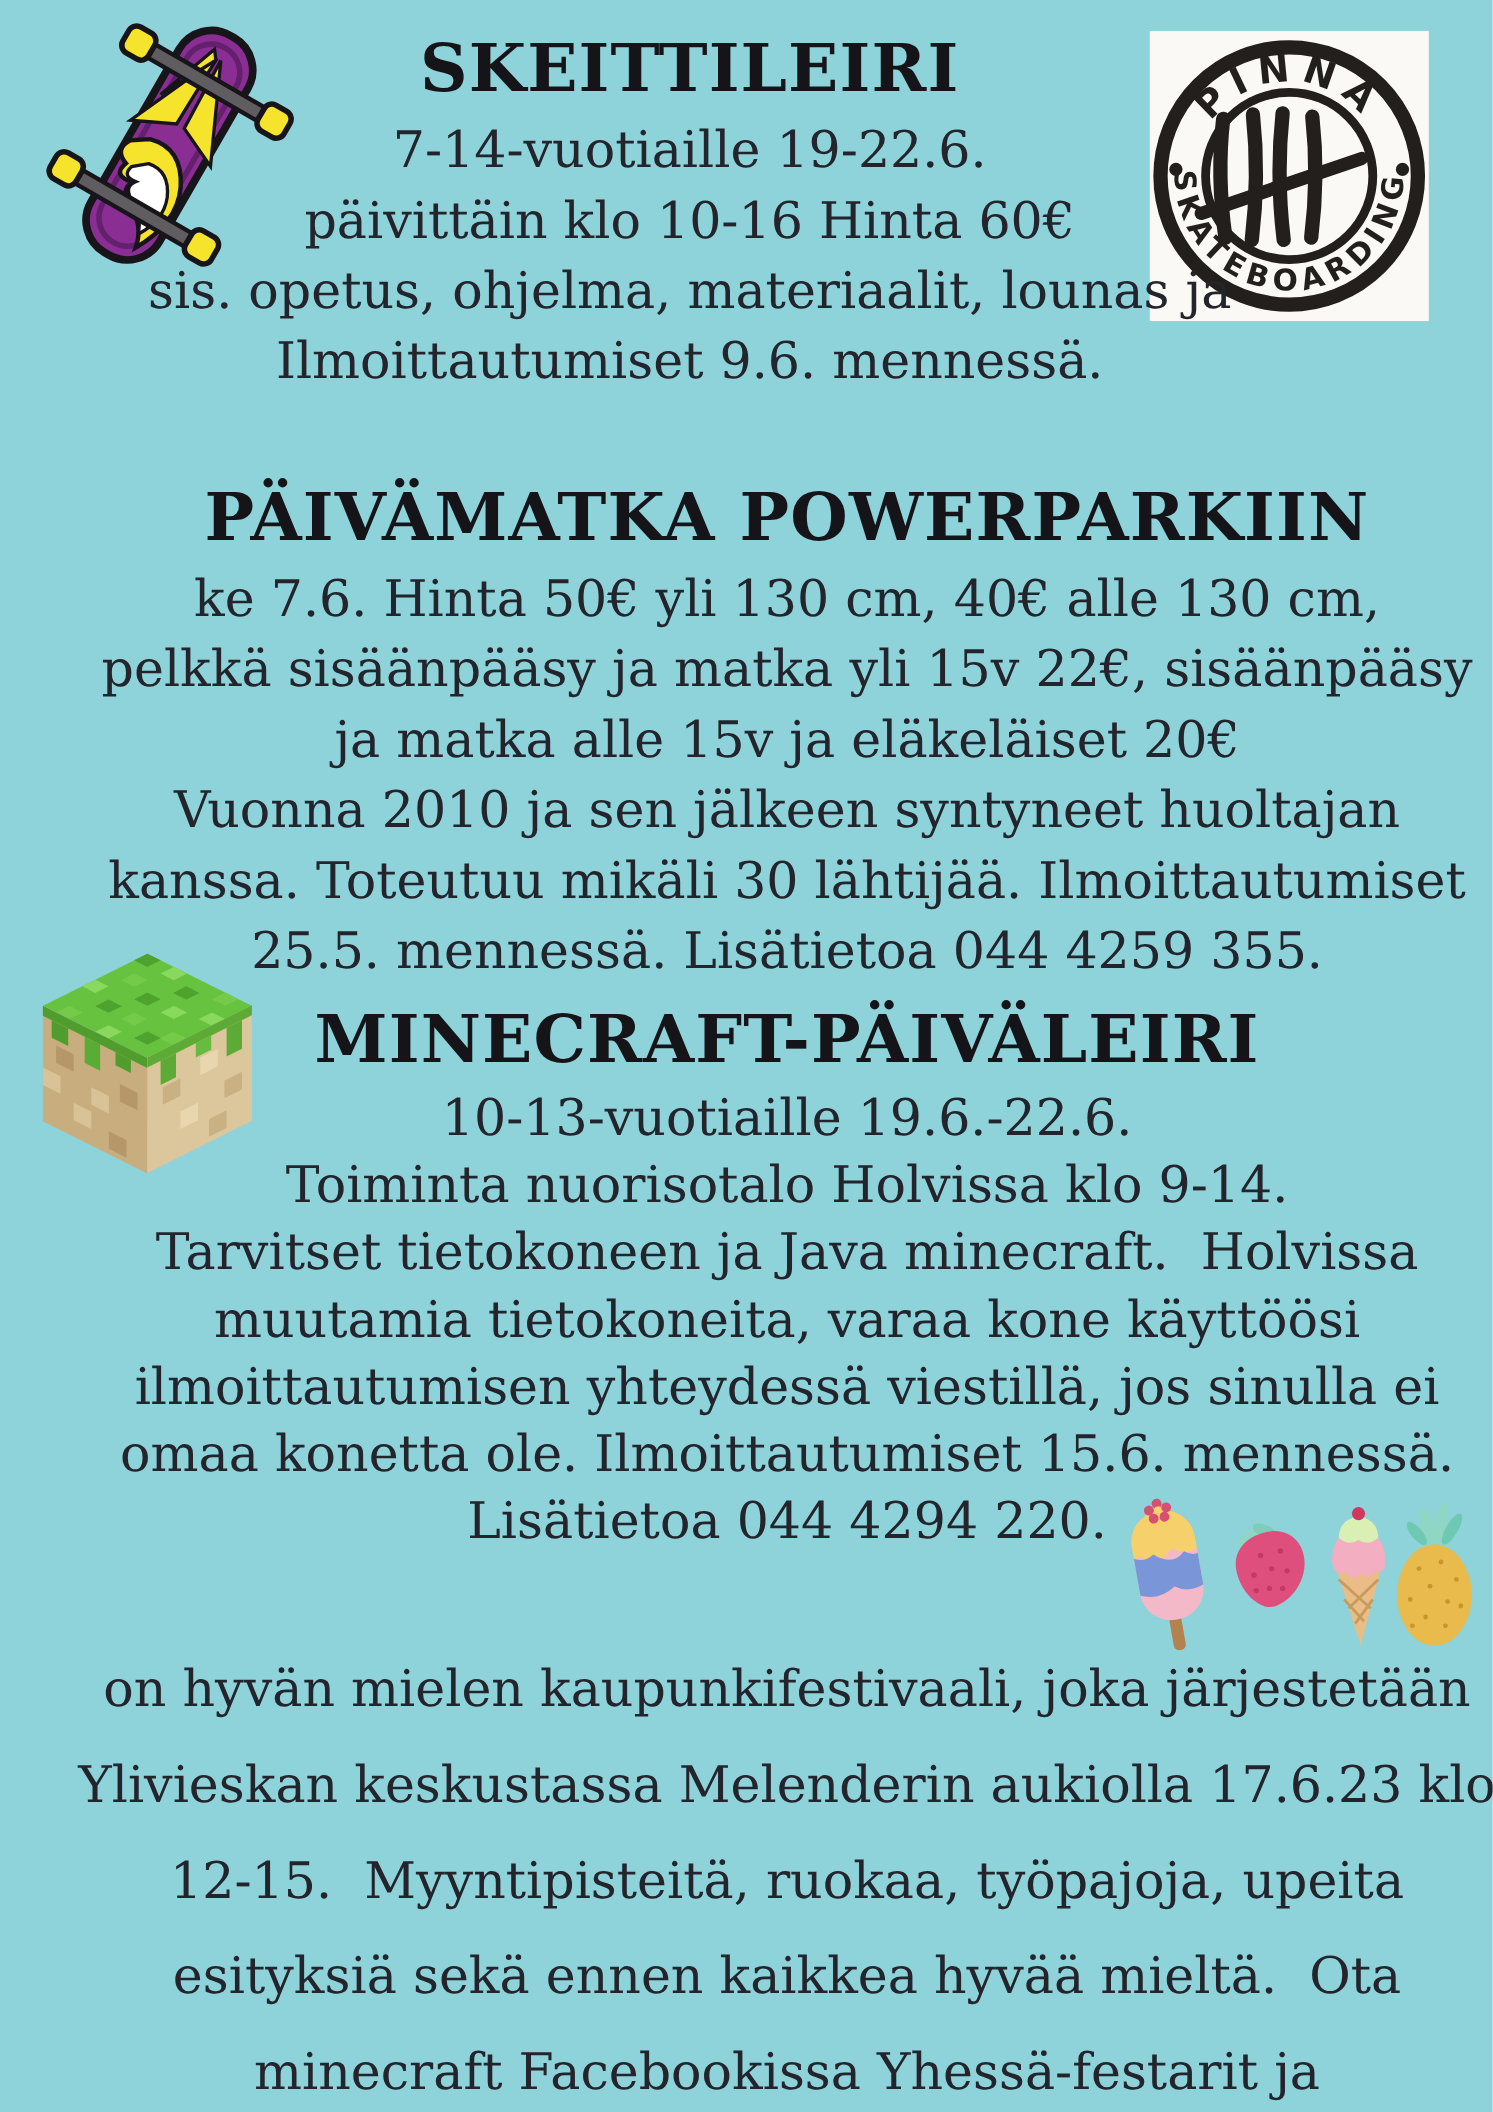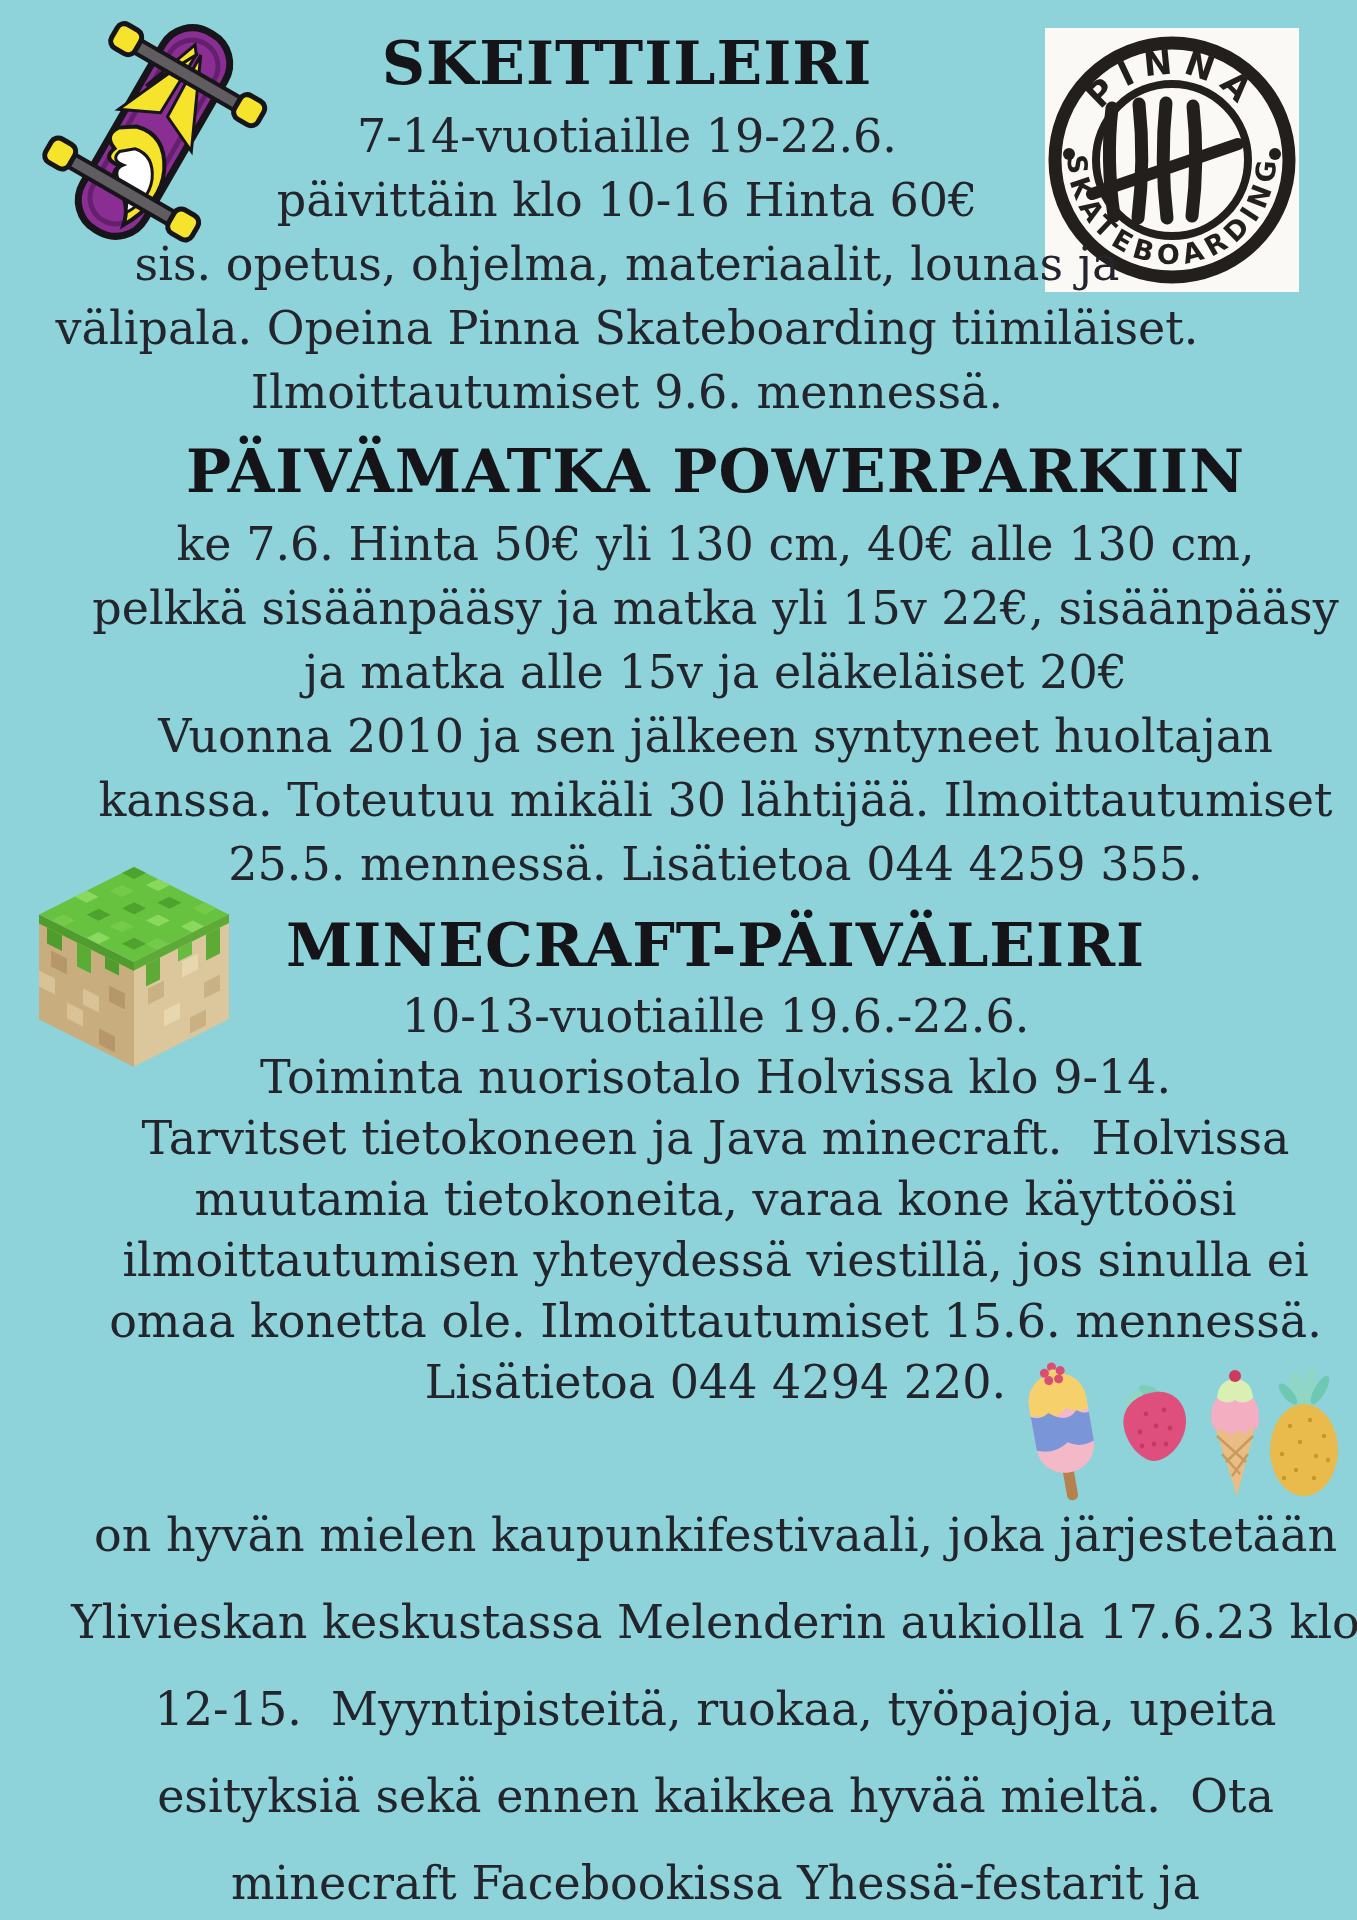--- a/index.html
+++ b/index.html
@@ -96,21 +96,20 @@
       <textPath href="#arcBottom" startOffset="50%" text-anchor="middle">SKATEBOARDING</textPath>
     </text>
   </svg>
 
   <section class="sec narrow s1" style="top:30px">
     <h1 class="sec-title">SKEITTILEIRI</h1>
     <div class="lines">
         <div class="body-line">7-14-vuotiaille 19-22.6.</div>
         <div class="body-line">päivittäin klo 10-16 Hinta 60€</div>
         <div class="body-line">sis. opetus, ohjelma, materiaalit, lounas ja</div>
-        <div class="body-line">välipala. Opeina Pinna Skateboarding tiimiläiset.</div>
         <div class="body-line">Ilmoittautumiset 9.6. mennessä.</div>
       </div>
   </section>
 
   <section class="sec s2" style="top:438px">
     <h1 class="sec-title">PÄIVÄMATKA POWERPARKIIN</h1>
     <div class="lines">
         <div class="body-line">ke 7.6. Hinta 50€ yli 130 cm, 40€ alle 130 cm,</div>
         <div class="body-line">pelkkä sisäänpääsy ja matka yli 15v 22€, sisäänpääsy</div>
         <div class="body-line">ja matka alle 15v ja eläkeläiset 20€</div>

